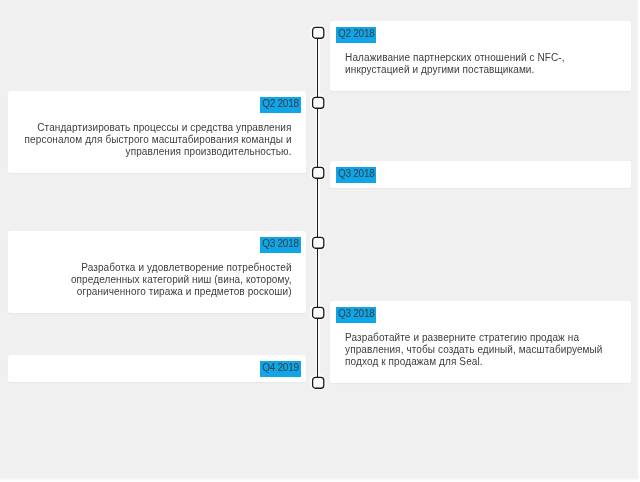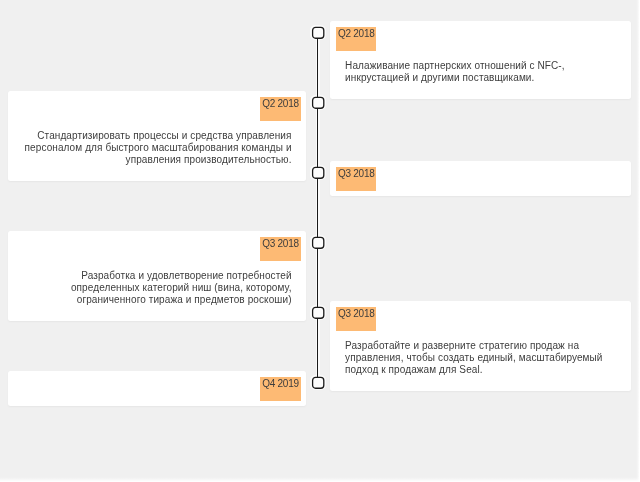--- a/index.html
+++ b/index.html
@@ -50,45 +50,45 @@
     box-sizing:border-box;
     padding:5.7px 5.5px 5.6px 6.1px;
     box-shadow:0 1px 2px rgba(0,0,0,0.045);
   }
   .card.left{left:8.4px;width:297.7px;text-align:right;}
   .card.right{left:330px;width:300.6px;text-align:left;}
 
   .badge-row{line-height:0;}
   .badge{
     display:inline-block;
-    background:#fdba74;
+    background:#0ea5e9;
     color:#3d3d3d;
     font-size:10px;
     line-height:13px;
-    height:24px;
+    height:16px;
     padding:0 1.8px;
     letter-spacing:-0.25px;
     white-space:nowrap;
     vertical-align:top;
   }
   .desc{
     margin:9px;
     color:#3d3d3d;
     font-size:10px;
     line-height:12.25px;
     letter-spacing:0.1px;
   }
 
   
   .r0{top:21px;}   .n0{top:25px;}
   .r1{top:91px;}   .n1{top:95px;}
   .r2{top:161px;}  .n2{top:165px;}
   .r3{top:231px;}  .n3{top:235px;}
   .r4{top:301px;}  .n4{top:305px;}
-  .r5{top:371px;}  .n5{top:375px;}
+  .r5{top:355px;}  .n5{top:375px;}
 </style>
 </head>
 <body>
 
 <div id="root">
   <div class="stage">
 
     <div class="axis-glow"></div>
     <div class="axis"></div>
 

